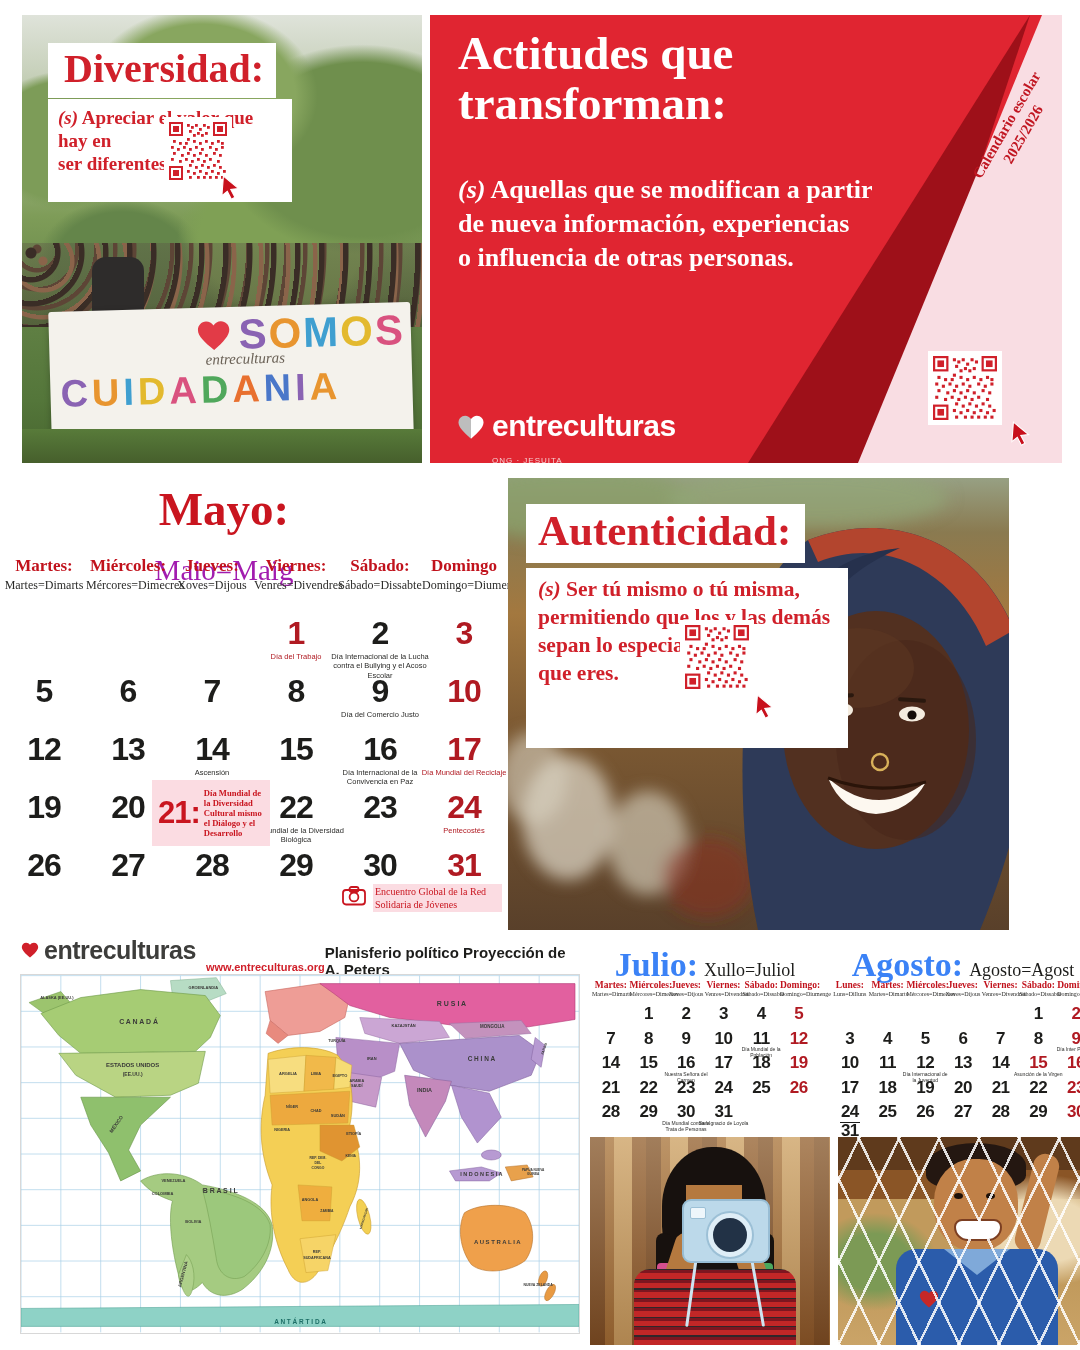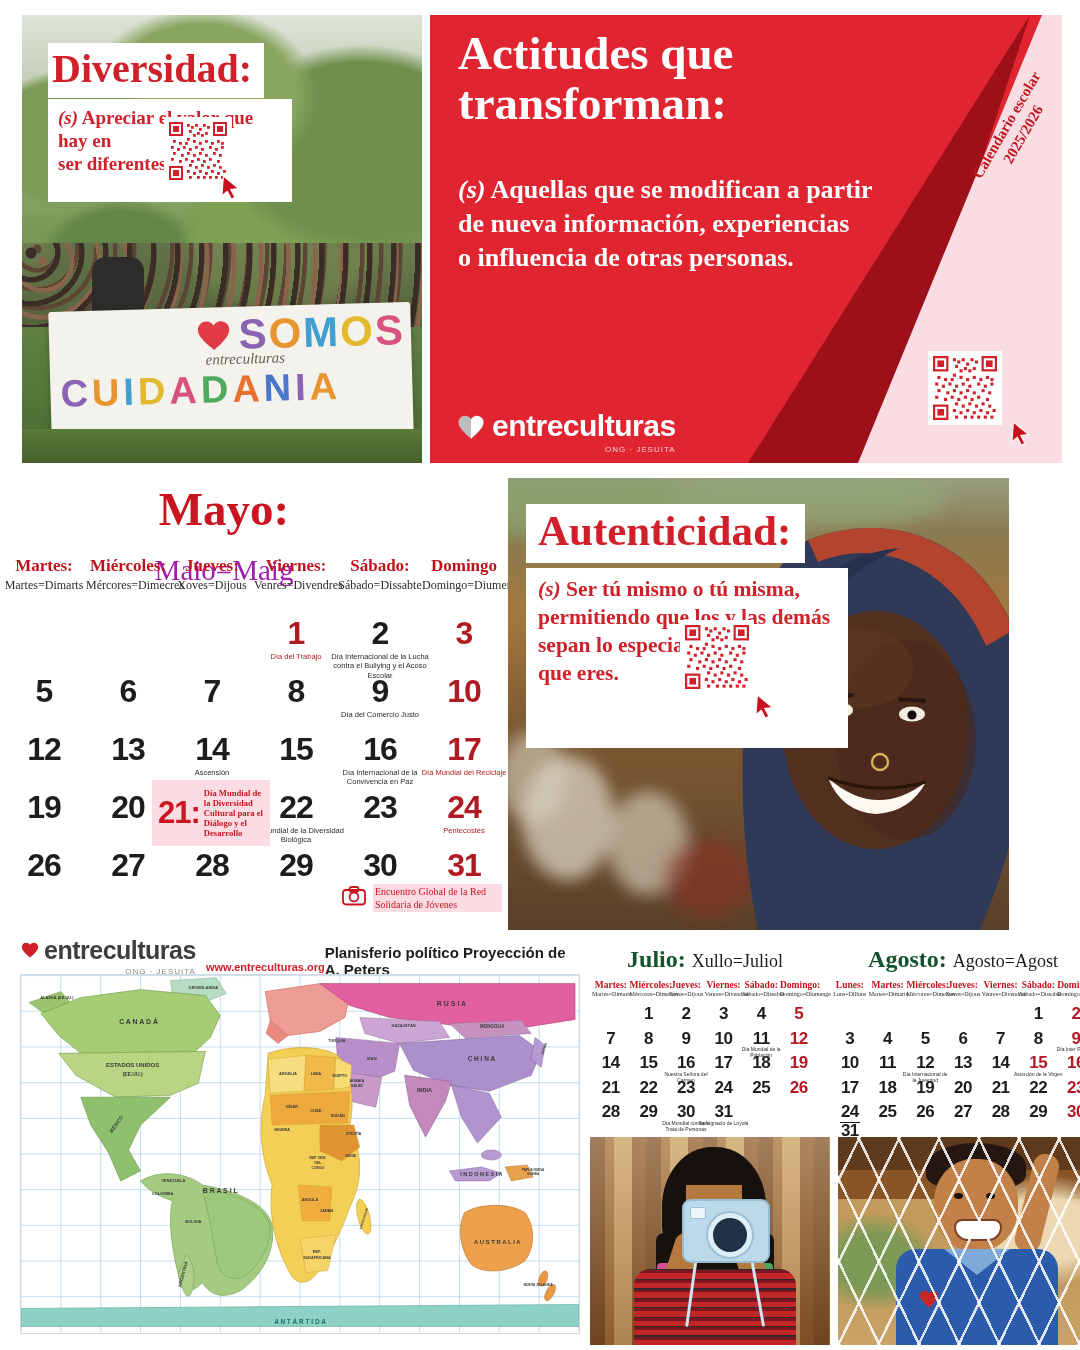--- a/index.html
+++ b/index.html
@@ -27,41 +27,41 @@
   .banner-row1{display:flex;align-items:center;gap:6px;margin-left:140px}
   .banner-word{font-weight:800;letter-spacing:2px}
   .banner-w1{font-size:42px}
   .banner-script{font-family:"Liberation Serif",serif;font-style:italic;color:#6b6257;
     font-size:15px;margin-left:150px;margin-top:-8px}
   .banner-w2{font-size:38px;letter-spacing:4px;margin-left:4px;margin-top:0px;white-space:nowrap}
   .grass{left:0;top:414px;width:400px;height:34px;background:linear-gradient(#587b3a,#465f2c)}
   .person{left:70px;top:242px;width:52px;height:176px;border-radius:14px 14px 4px 4px;
     background:linear-gradient(#2e2c2b 0 42%,#7d9bc0 42% 86%,#2f2f2f 86%)}
   .tote{left:56px;top:300px;width:26px;height:42px;background:#efece4;border-radius:2px}
-  .dv-title{left:26px;top:28px;background:#fff;padding:2px 12px 6px 4px;
+  .dv-title{left:26px;top:28px;background:#fff;padding:2px 12px 6px 16px;
     font-family:"Liberation Serif",serif;font-weight:700;font-size:40px;color:#d0202a}
   .dv-def{left:26px;top:84px;width:244px;background:#fff;padding:7px 10px 26px 10px;
     font-family:"Liberation Serif",serif;font-weight:700;font-size:19px;line-height:1.22;color:#d0202a;box-sizing:border-box}
   .marker{font-style:italic;font-weight:800}
   .qrbox{background:#fff;padding:5px;line-height:0}
   .qr-dv{left:142px;top:102px}
   .qr-dv svg{width:58px;height:58px;color:#d0202a}
   .cursor{width:26px;height:26px;color:#c8101c}
   .cur-dv{left:196px;top:160px}
   
   .red-card{left:430px;top:15px;width:632px;height:448px;background:#e02531;overflow:hidden}
   .rc-tri{left:0;top:0;width:632px;height:448px}
   .rc-title{left:28px;top:14px;font-family:Liberation Serif, serif;font-weight:700;
     font-size:47px;line-height:1.06;color:#fff}
   .rc-def{left:28px;top:158px;font-family:"Liberation Serif",serif;font-weight:700;
     font-size:26px;line-height:1.3;color:#fff}
   .rc-logo{left:26px;top:396px;display:flex;align-items:flex-start;gap:6px}
   .rc-logo svg{width:30px;height:28px;margin-top:2px}
   .logo-word{font-weight:700;font-size:30px;letter-spacing:-.5px;color:#fff;line-height:1}
-  .logo-sub{font-size:8px;letter-spacing:1px;color:#f6cdd0;text-align:right;margin-top:4px}
+  .logo-sub{font-size:8px;letter-spacing:1px;color:#f6cdd0;text-align:left;margin-top:15px}
   .ribbon{left:500px;top:96px;width:170px;transform:rotate(-60deg);text-align:center;
     font-family:"Liberation Serif",serif;font-weight:700;font-size:15px;line-height:1.25;color:#c11722}
   .qr-rc{left:498px;top:336px}
   .qr-rc svg{width:64px;height:64px;color:#d0202a}
   .cur-rc{left:578px;top:406px}
   
   .mayo-panel{left:0;top:480px;width:508px;height:452px;background:#fff;overflow:hidden}
   .mayo-head{width:448px;text-align:center}
   .mayo-title{font-family:"Liberation Serif",serif;font-weight:700;font-size:47px;color:#c9151f;margin-top:2px}
   .mayo-sub{font-family:"Liberation Serif",serif;font-size:29px;color:#a21caf;margin-top:18px}
@@ -99,21 +99,21 @@
   .map-header{display:flex;align-items:flex-start;height:34px}
   .map-logo{display:flex;gap:4px;align-items:flex-start}
   .map-logo svg{width:20px;height:18px;margin-top:3px}
   .map-logo .logo-word{color:#3d3d3b;font-size:25px}
   .map-logo .logo-sub{color:#8a8a88}
   .map-url{color:#d0202a;font-weight:700;font-size:11px;margin:23px 0 0 10px}
   .map-title{margin-left:auto;font-weight:700;font-size:15px;margin-top:6px}
   .map-svg{position:absolute;top:36px;left:0;border:1px solid #d8d8d8}
   
   .mini-title{top:946px;display:flex;align-items:baseline;justify-content:center;gap:6px;white-space:nowrap}
-  .mini-title .t{font-family:"Liberation Serif",serif;font-weight:700;font-size:24px;color:#14532d}
+  .mini-title .t{font-family:"Liberation Serif",serif;font-weight:700;font-size:34px;color:#3b82f6}
   .mini-title .s{font-family:"Liberation Serif",serif;font-size:18px;color:#1d1d1b}
   .jul-title{left:592px;width:226px}
   .ago-title{left:831px;width:264px}
   .cal-mini .days,.cal-mini .weeks{display:grid}
   .cal-julio{left:592px;top:980px;width:226px}
   .cal-julio .days,.cal-julio .weeks{grid-template-columns:repeat(6,37.6px)}
   .cal-agosto{left:831px;top:980px;width:264px}
   .cal-agosto .days,.cal-agosto .weeks{grid-template-columns:repeat(7,37.7px)}
   .cal-mini .day{text-align:center;overflow:visible;white-space:nowrap}
   .cal-mini .dname{font-family:"Liberation Serif",serif;font-weight:700;font-size:9.5px;color:#c1121c}
@@ -427,21 +427,21 @@
         </div>
         <div class="cell">
           <div class="num">19</div>
         </div>
         <div class="cell">
           <div class="num">20</div>
         </div>
         <div class="cell">
           <div class="hlbox">
             <span class="hlnum">21:</span>
-            <span class="hlnote">Día Mundial de la Diversidad Cultural para el Diálogo y el Desarrollo</span>
+            <span class="hlnote">Día Mundial de la Diversidad Cultural mismo el Diálogo y el Desarrollo</span>
           </div>
         </div>
         <div class="cell">
           <div class="num">22</div>
           <div class="note">Día Mundial de la Diversidad Biológica</div>
         </div>
         <div class="cell">
           <div class="num">23</div>
         </div>
         <div class="cell">

